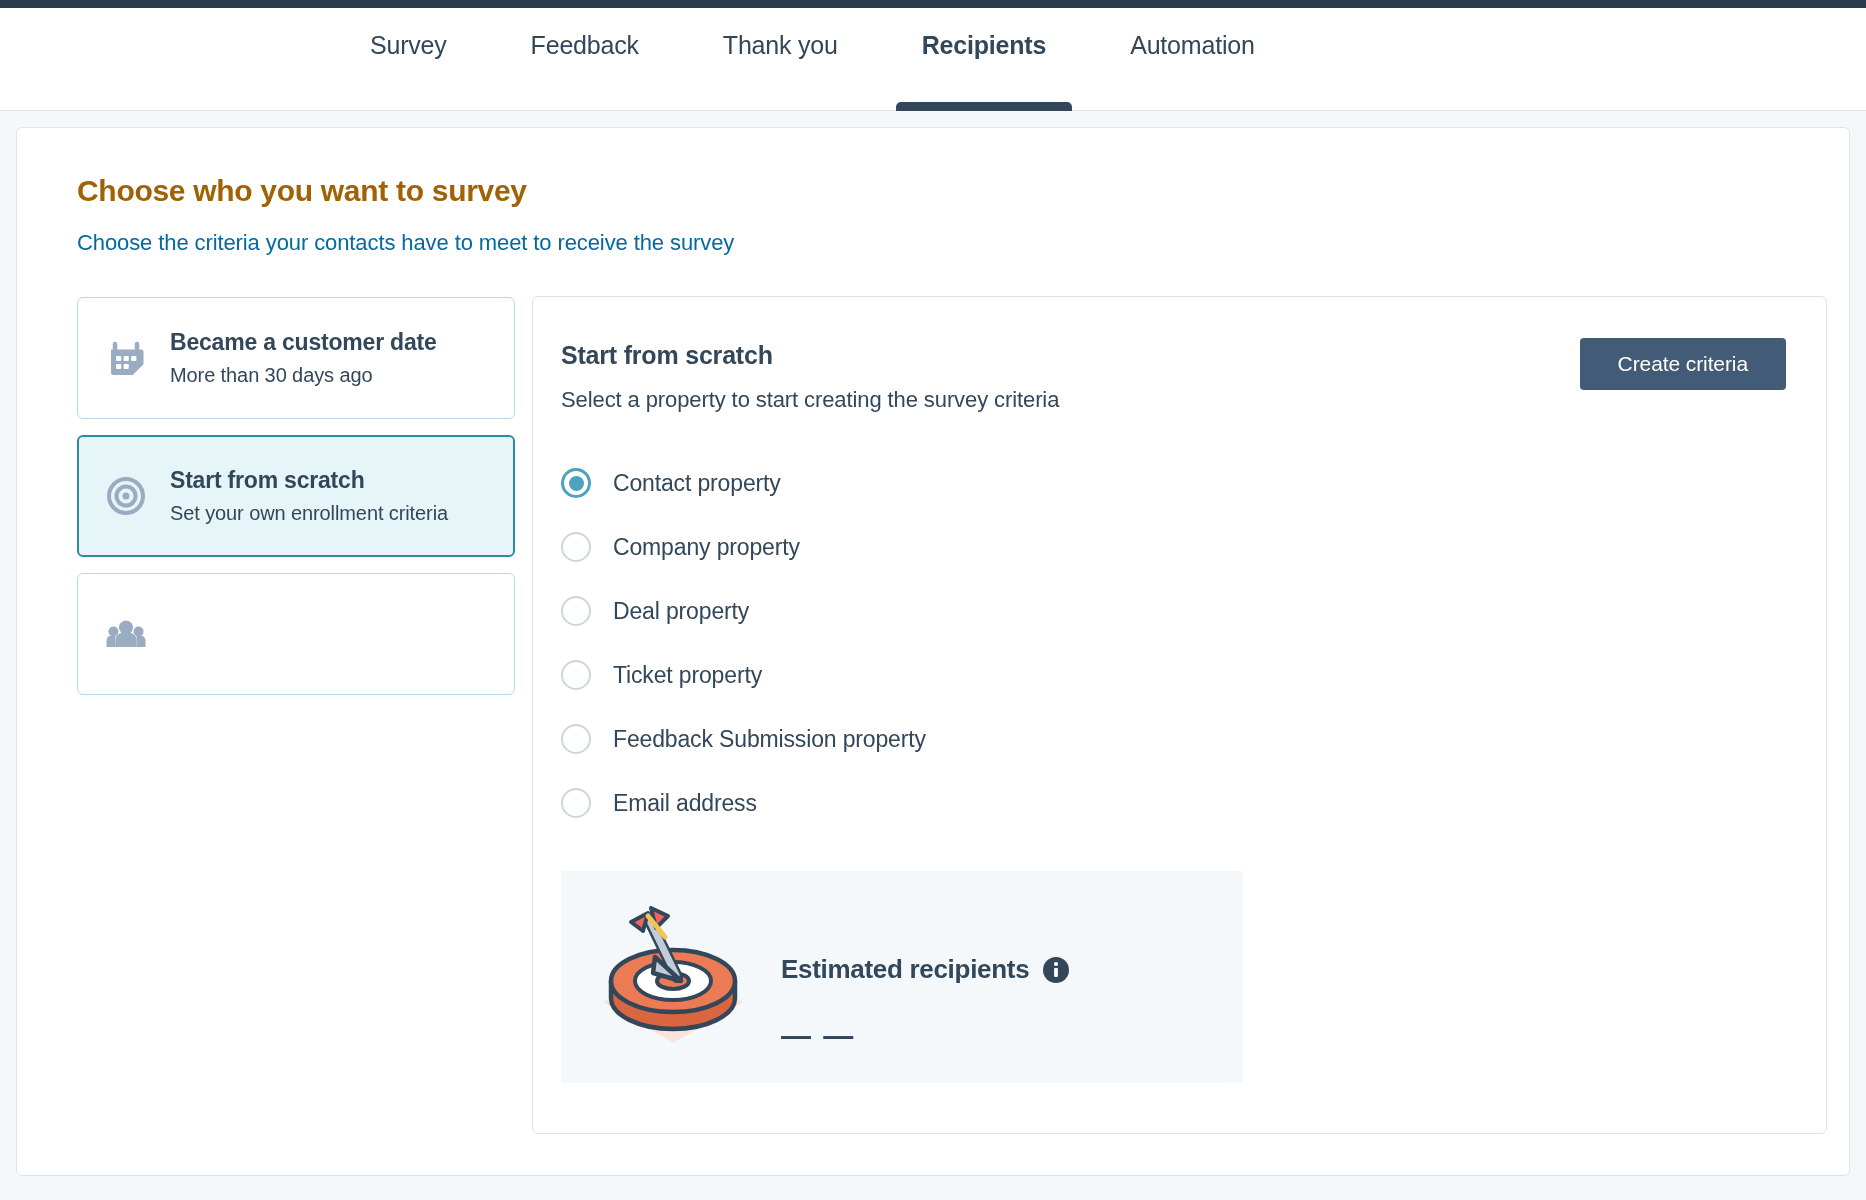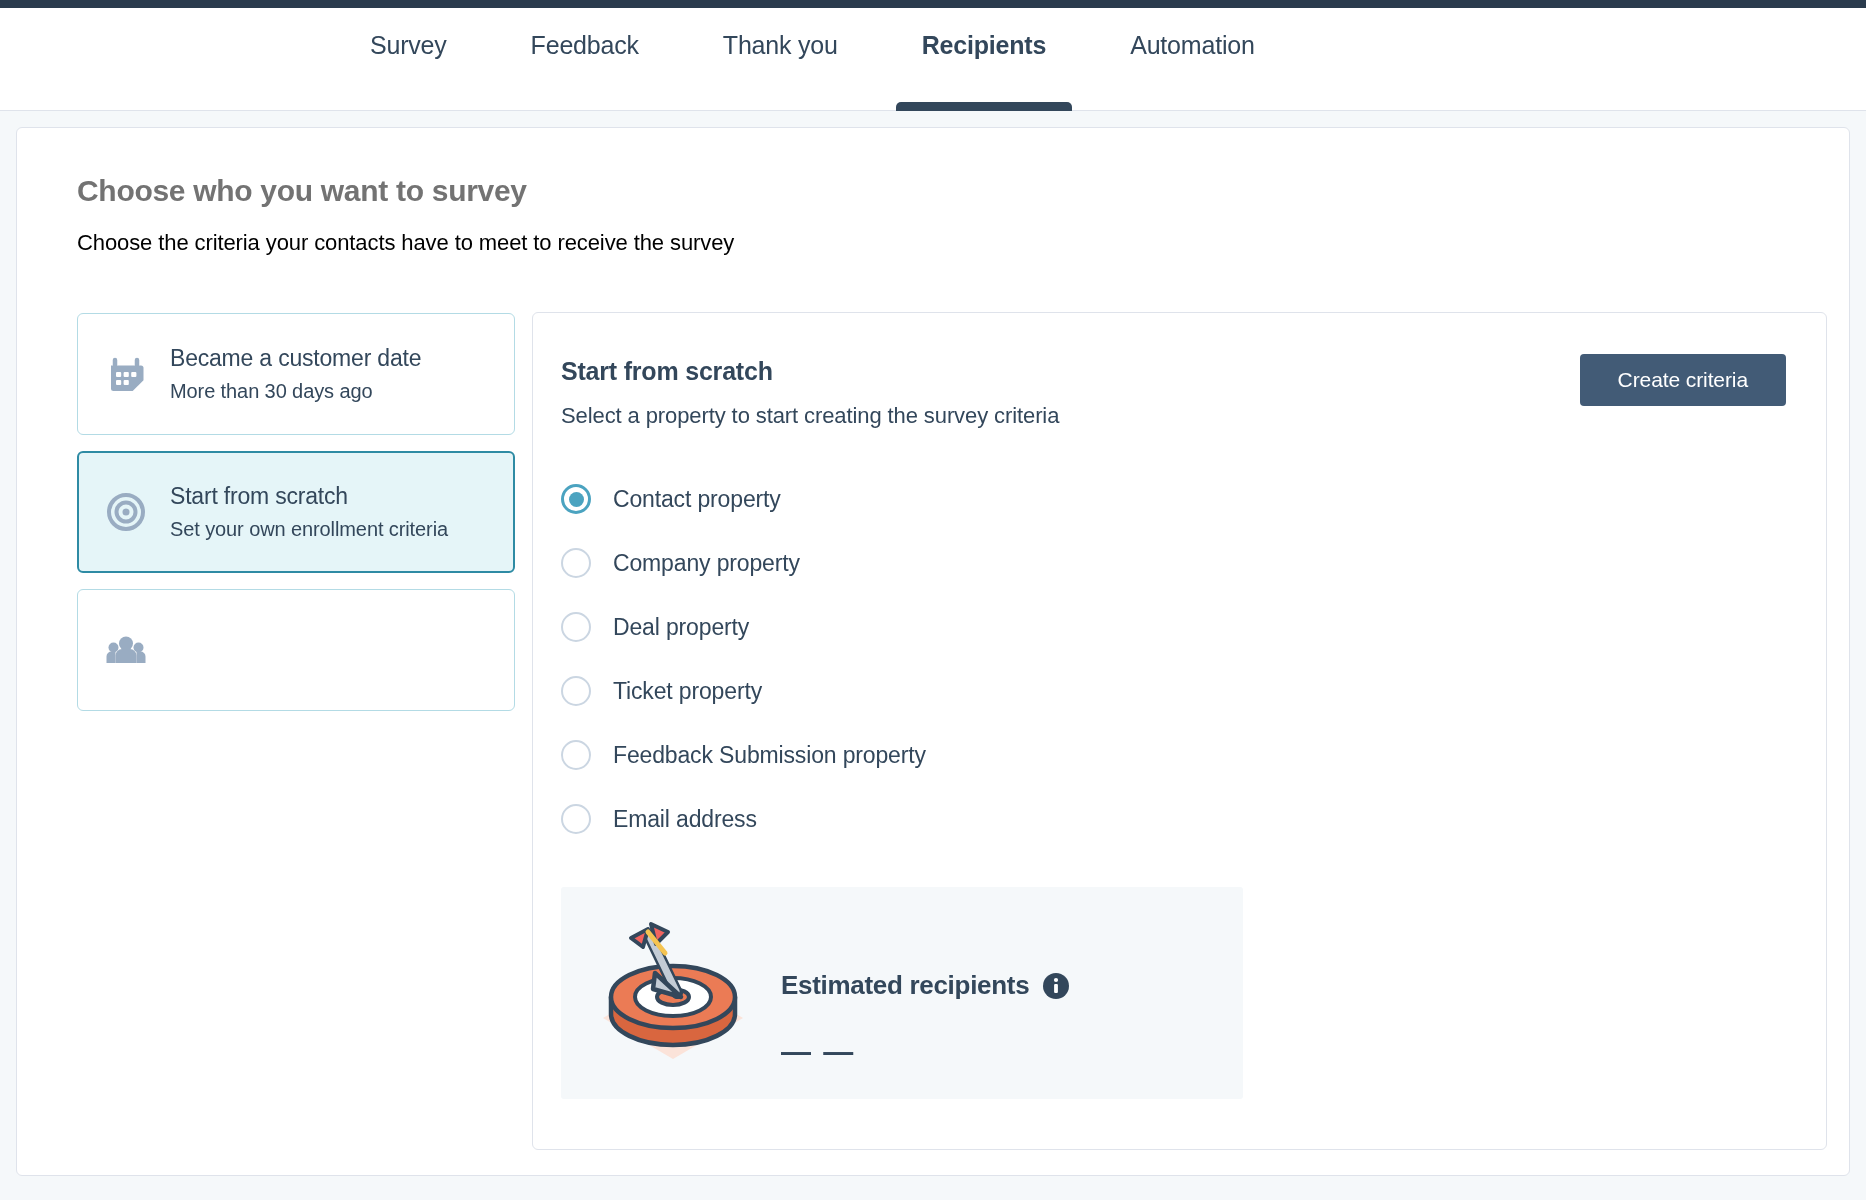--- a/index.html
+++ b/index.html
@@ -66,29 +66,29 @@
     border: 1px solid #dfe3eb;
     border-radius: 6px;
     height: 100%;
     padding: 46px 0 0 60px;
     position: relative;
   }
 
   .page-title {
     font-size: 30px;
     font-weight: 700;
-    color: #737373;
+    color: #a16207;
     letter-spacing: -0.3px;
     margin-bottom: 22px;
   }
   .page-subtitle {
     font-size: 22px;
-    color: #000000;
+    color: #0369a1;
     letter-spacing: -0.1px;
-    margin-bottom: 56px;
+    margin-bottom: 40px;
   }
 
   
   .columns {
     display: flex;
     gap: 17px;
     height: 838px;
   }
 
   
@@ -119,21 +119,21 @@
     width: 44px;
     height: 44px;
     display: flex;
     align-items: center;
     justify-content: center;
     color: #99acc2;
   }
   .opt-text { min-width: 0; }
   .opt-title {
     font-size: 23px;
-    font-weight: 400;
+    font-weight: 700;
     color: #33475b;
     letter-spacing: -0.2px;
     margin-bottom: 7px;
     line-height: 1.15;
   }
   .opt-sub {
     font-size: 20px;
     color: #33475b;
     letter-spacing: -0.1px;
     line-height: 1.2;

